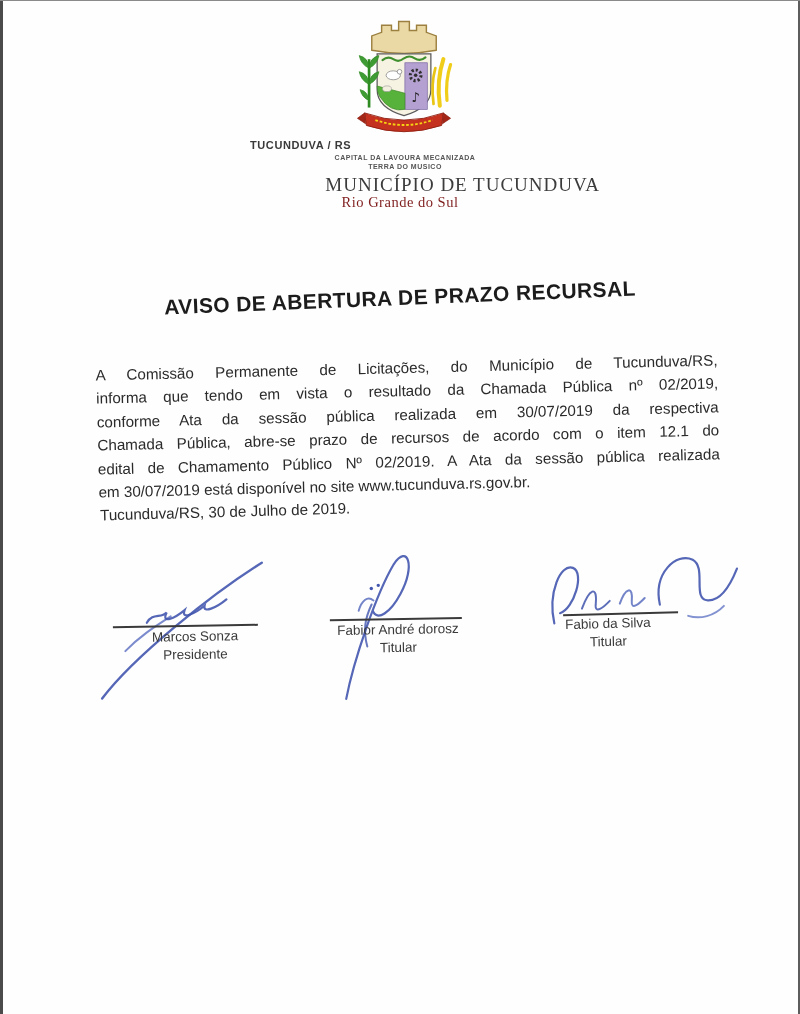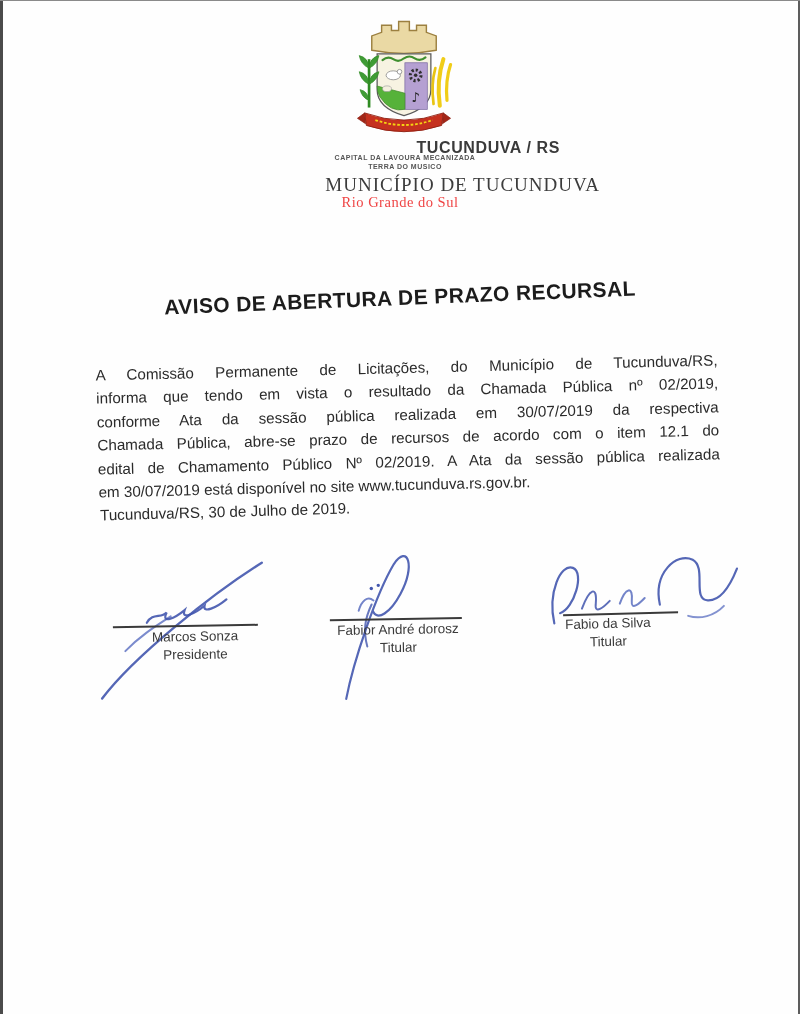--- a/index.html
+++ b/index.html
@@ -11,30 +11,30 @@
   }
   .page{position:absolute;inset:0;}
   
   .edge-left{position:absolute;left:0;top:0;width:3px;height:1014px;background:#4b4b4b;}
   .edge-right{position:absolute;right:0;top:0;width:2px;height:1014px;background:#5d5d5d;}
   .edge-top{position:absolute;left:0;top:0;width:800px;height:1px;background:#8a8a8a;}
 
   
   .letterhead{position:absolute;left:0;top:0;width:800px;text-align:center;}
   .coat{position:absolute;left:344px;top:18px;width:120px;height:120px;}
-  .city-label{position:absolute;left:250px;top:139px;width:310px;text-align:right;
-    font-size:16px;font-weight:bold;letter-spacing:.6px;color:#3a3a3a;}
+  .city-label{position:absolute;left:250px;top:139px;width:310px;text-align:left;
+    font-size:11px;font-weight:bold;letter-spacing:.6px;color:#3a3a3a;}
   .motto1{position:absolute;left:250px;top:154px;width:310px;text-align:center;
     font-size:7px;font-weight:bold;letter-spacing:.5px;color:#555;}
   .motto2{position:absolute;left:250px;top:163px;width:310px;text-align:center;
     font-size:7px;font-weight:bold;letter-spacing:.5px;color:#555;}
   .muni{position:absolute;left:200px;top:174px;width:400px;text-align:right;
     font-family:"Liberation Serif", serif;font-size:19px;letter-spacing:1px;color:#3c3c3c;}
   .state{position:absolute;left:200px;top:194px;width:400px;text-align:center;
-    font-family:"Liberation Serif", serif;font-size:14.5px;letter-spacing:.5px;color:#ef4444;}
+    font-family:"Liberation Serif", serif;font-size:14.5px;letter-spacing:.5px;color:#7f1d1d;}
 
   .doc-title{position:absolute;left:90px;top:272px;width:620px;text-align:center;
     font-size:21px;font-weight:bold;letter-spacing:.4px;color:#1c1c1c;
     transform:rotate(-2.3deg);}
 
   .body-text{position:absolute;left:97px;top:356px;width:622px;
     font-size:15.2px;line-height:23.4px;color:#2b2b2b;
     transform:rotate(-1.4deg);}
   .bline{text-align:justify;}
   .bline.j{text-align-last:justify;}

